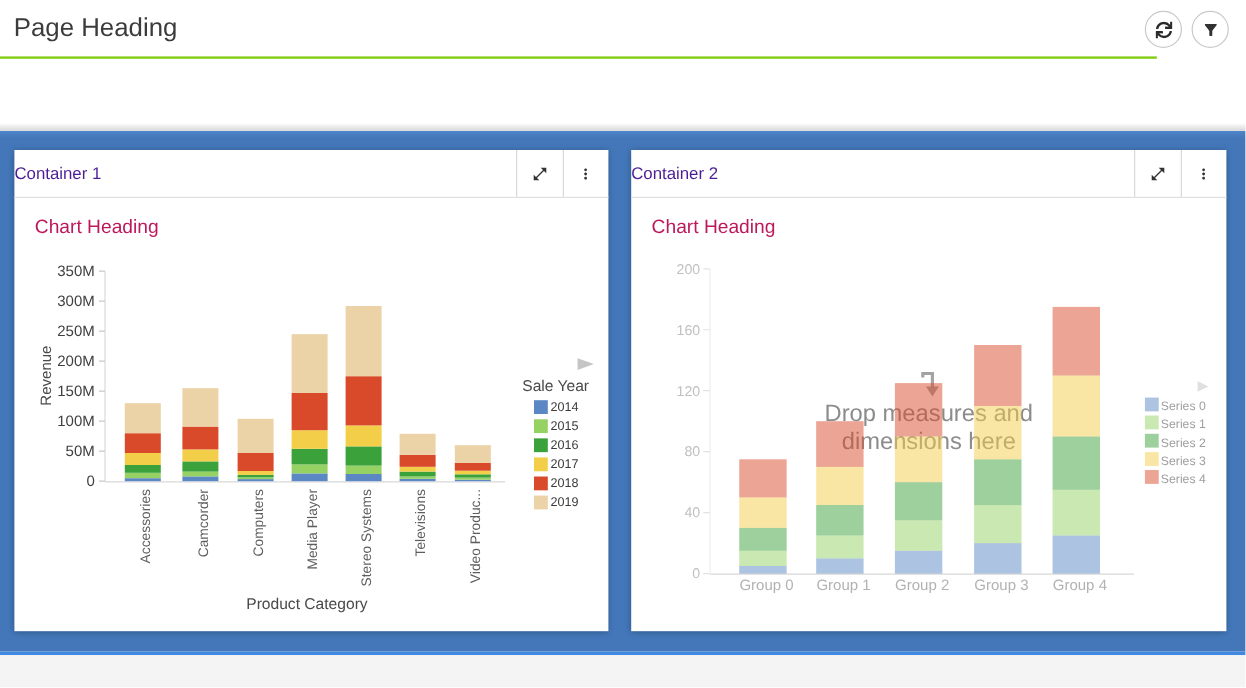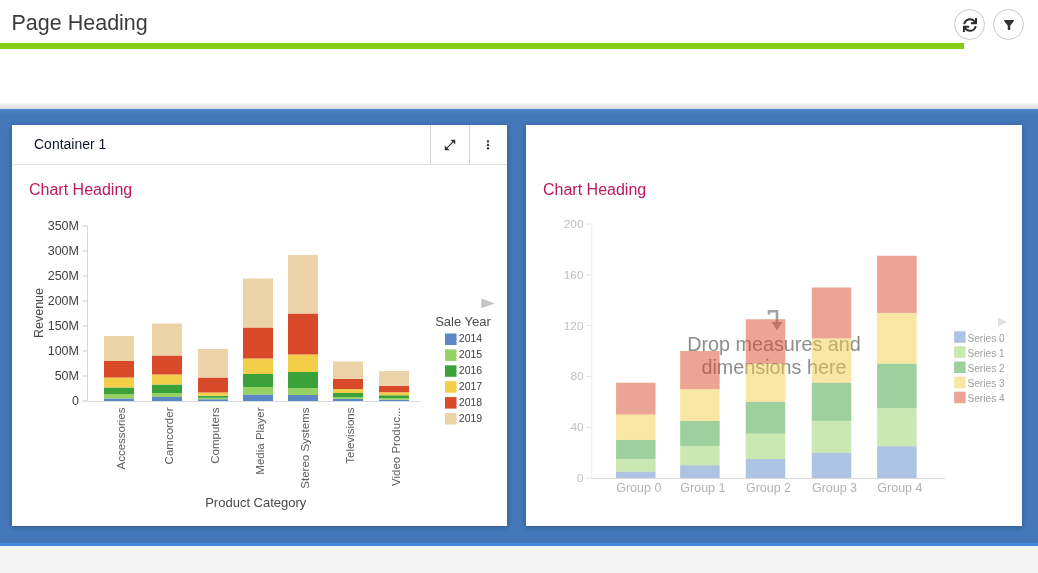--- a/index.html
+++ b/index.html
@@ -1,30 +1,30 @@
 <!DOCTYPE html>
 <html><head>
 <meta charset="utf-8">
 <style>
   * { margin:0; padding:0; box-sizing:border-box; }
   html,body { width:1038px; height:573px; font-family:"Liberation Sans", sans-serif; background:#fff; }
   body { position:relative; overflow:hidden; }
-  .topbar { position:absolute; left:0; top:0; width:964px; height:49px; background:#fff; border-bottom:6px solid #84cc16; }
+  .topbar { position:absolute; left:0; top:0; width:964px; height:49px; background:#fff; border-bottom:2px solid #84cc16; }
   .pagehead { position:absolute; left:11.5px; top:11px; font-size:21.5px; color:#3b3b3b; }
   .cbtn { position:absolute; top:9px; width:31px; height:31px; border:1px solid #c9c9c9; border-radius:50%; background:#fff; }
   .cbtn svg { position:absolute; left:50%; top:50%; transform:translate(-50%,-50%); }
   .shadowband { position:absolute; left:0; top:103px; width:1038px; height:6px; background:linear-gradient(#fbfbfb,#d8d8d8); }
   .panel { position:absolute; left:0; top:109px; width:1038px; height:434px; background:linear-gradient(#5089cf 0px, #4a80c4 2px, #4377b9 6px); }
   .panelline { position:absolute; left:0; top:543px; width:1038px; height:3px; background:#4189e0; }
   .panelbottom { position:absolute; left:0; top:546px; width:1038px; height:27px; background:#f4f4f4; }
   .container { position:absolute; top:125px; height:401px; background:#fff; box-shadow:0 1px 5px rgba(0,0,0,0.28); }
   #c1 { left:12px; width:495px; }
   #c2 { left:526px; width:496px; }
   .chead { position:relative; height:40px; border-bottom:1px solid #e0e0e0; display:flex; align-items:stretch; }
-  .ctitle { flex:1; font-size:14px; color:#0f172a; line-height:39px; padding-left:22px; }
+  .ctitle { flex:1; font-size:14px; color:#4c1d95; line-height:39px; padding-left:0; }
   .hcell { width:38.5px; border-left:1px solid #d8d8d8; position:relative; }
   .hcell svg { position:absolute; left:50%; top:50%; transform:translate(-50%,-50%); }
   .chartheading { position:absolute; left:17px; top:56px; font-size:16px; color:#be185d; }
   .csvg { position:absolute; left:0; top:40px; }
 </style>
 </head>
 <body>
   <div class="panel"></div>
   <div class="panelline"></div>
   <div class="panelbottom"></div>
@@ -139,20 +139,33 @@
 <rect x="433" y="216.2" width="11.5" height="11.5" fill="#f3ce49"></rect>
 <text x="446.8" y="225.0" font-size="10.5" fill="#3c3c3c">2017</text>
 <rect x="433" y="232.1" width="11.5" height="11.5" fill="#d94a2b"></rect>
 <text x="446.8" y="240.9" font-size="10.5" fill="#3c3c3c">2018</text>
 <rect x="433" y="248" width="11.5" height="11.5" fill="#ecd2a7"></rect>
 <text x="446.8" y="256.8" font-size="10.5" fill="#3c3c3c">2019</text>
 </svg>
   </div>
 
   <div class="container" id="c2">
+    <div class="chead">
+      <div class="ctitle">Container 2</div>
+      <div class="hcell">
+        <svg width="14" height="14" viewBox="0 0 24 24">
+          <path fill="#323232" d="M21 11V3h-8l3.29 3.29-10 10L3 13v8h8l-3.29-3.29 10-10z"></path>
+        </svg>
+      </div>
+      <div class="hcell">
+        <svg width="14" height="14" viewBox="0 0 24 24">
+          <path fill="#323232" d="M12 8c1.1 0 2-.9 2-2s-.9-2-2-2-2 .9-2 2 .9 2 2 2zm0 2c-1.1 0-2 .9-2 2s.9 2 2 2 2-.9 2-2-.9-2-2-2zm0 6c-1.1 0-2 .9-2 2s.9 2 2 2 2-.9 2-2-.9-2-2-2z"></path>
+        </svg>
+      </div>
+    </div>
     <div class="chartheading">Chart Heading</div>
     <svg class="csvg" width="496" height="361" id="svg2">
 <line x1="65.7" y1="59" x2="65.7" y2="313" stroke="#ededed" stroke-width="1"></line>
 <line x1="60" y1="313.0" x2="65.5" y2="313.0" stroke="#e2e2e2" stroke-width="1"></line>
 <text x="57.5" y="317.0" text-anchor="end" font-size="11.8" fill="#c0c0c0">0</text>
 <line x1="60" y1="262.2" x2="65.5" y2="262.2" stroke="#e2e2e2" stroke-width="1"></line>
 <text x="57.5" y="266.2" text-anchor="end" font-size="11.8" fill="#c0c0c0">40</text>
 <line x1="60" y1="211.4" x2="65.5" y2="211.4" stroke="#e2e2e2" stroke-width="1"></line>
 <text x="57.5" y="215.4" text-anchor="end" font-size="11.8" fill="#c0c0c0">80</text>
 <line x1="60" y1="160.6" x2="65.5" y2="160.6" stroke="#e2e2e2" stroke-width="1"></line>

